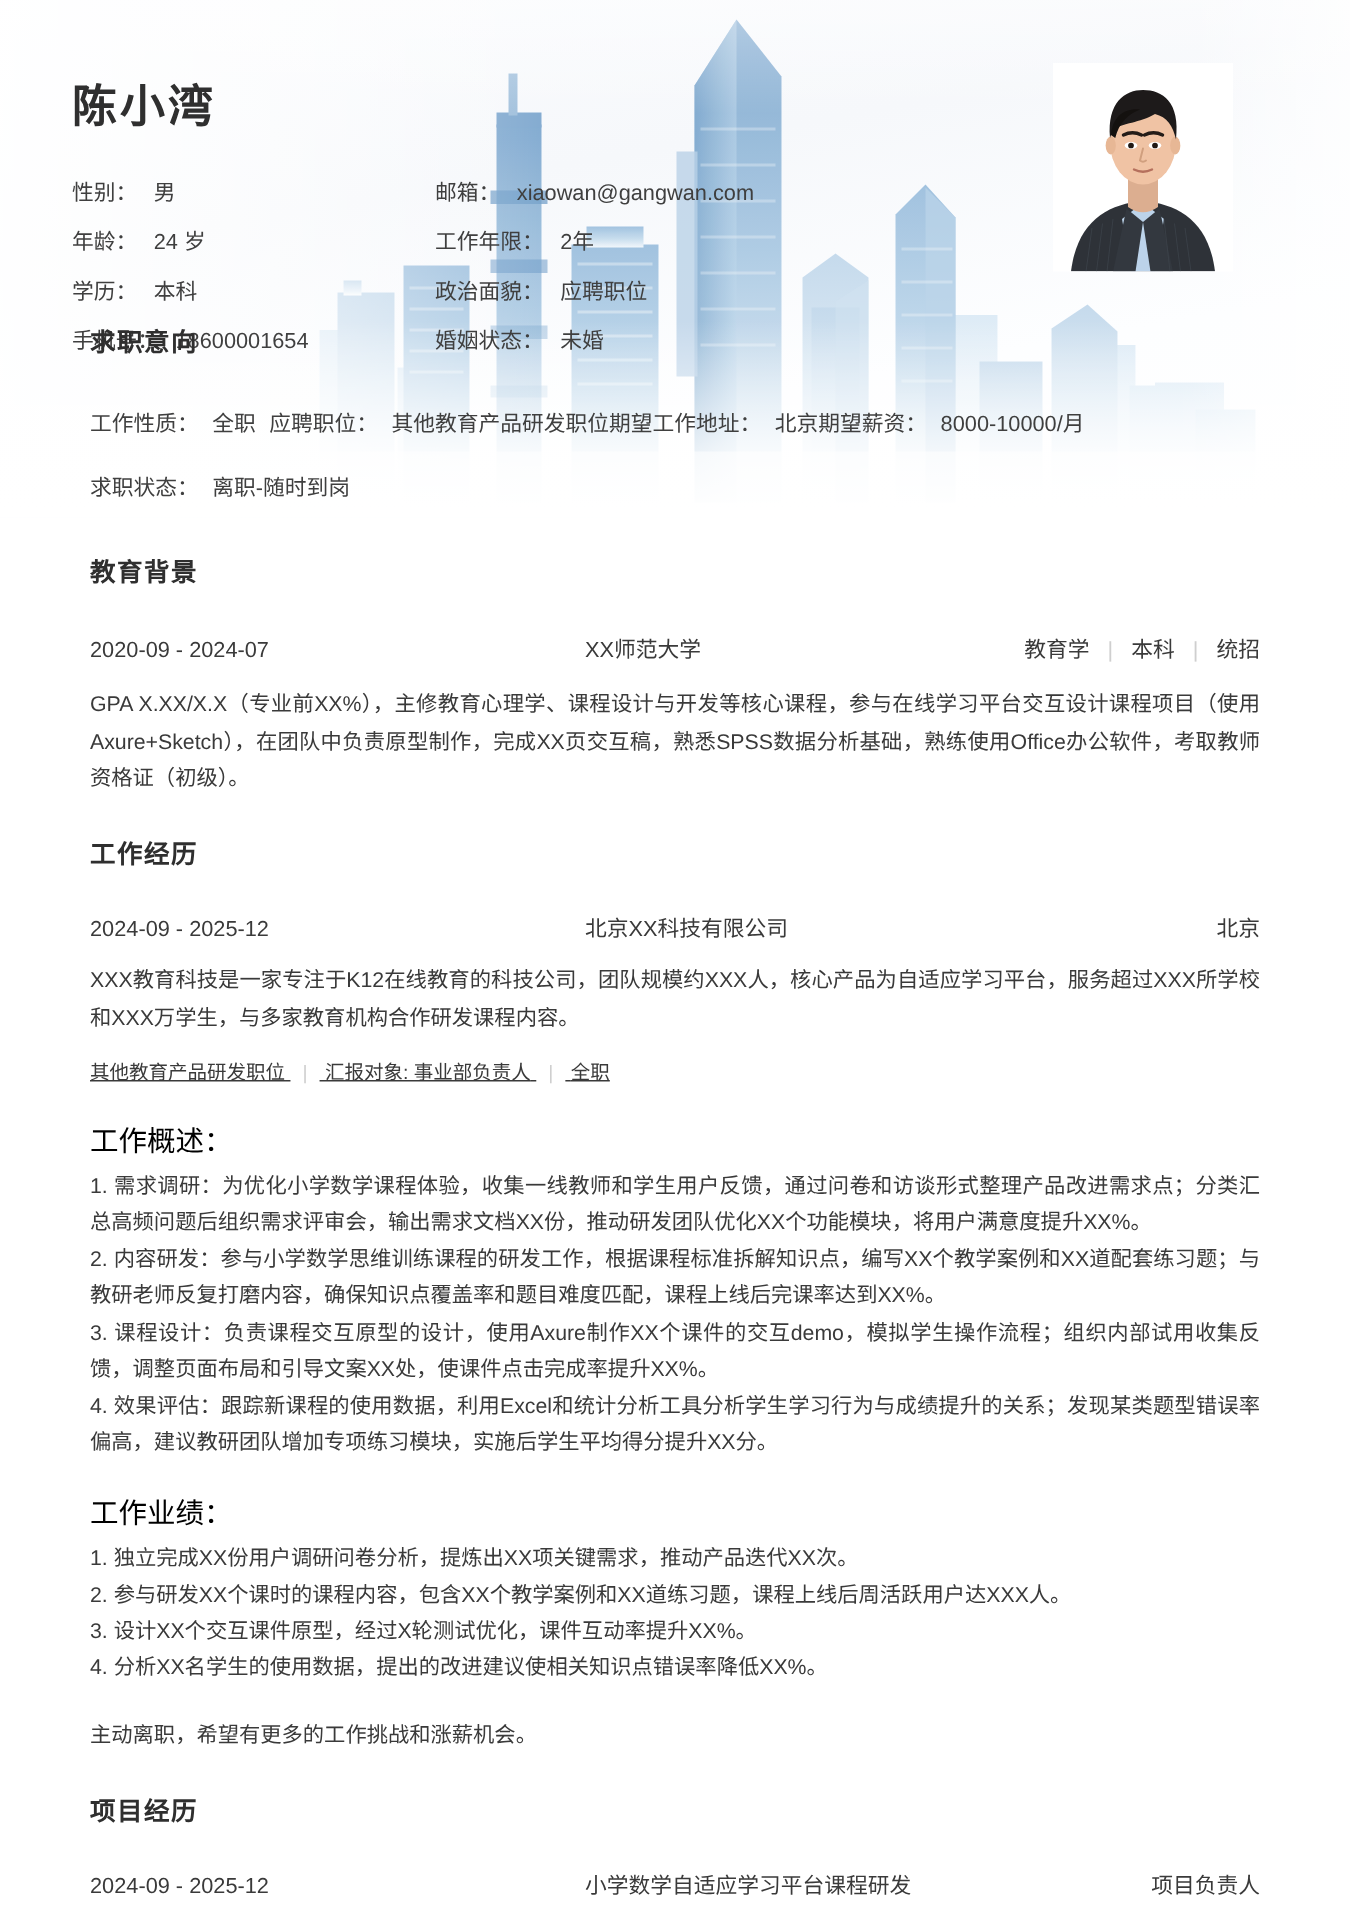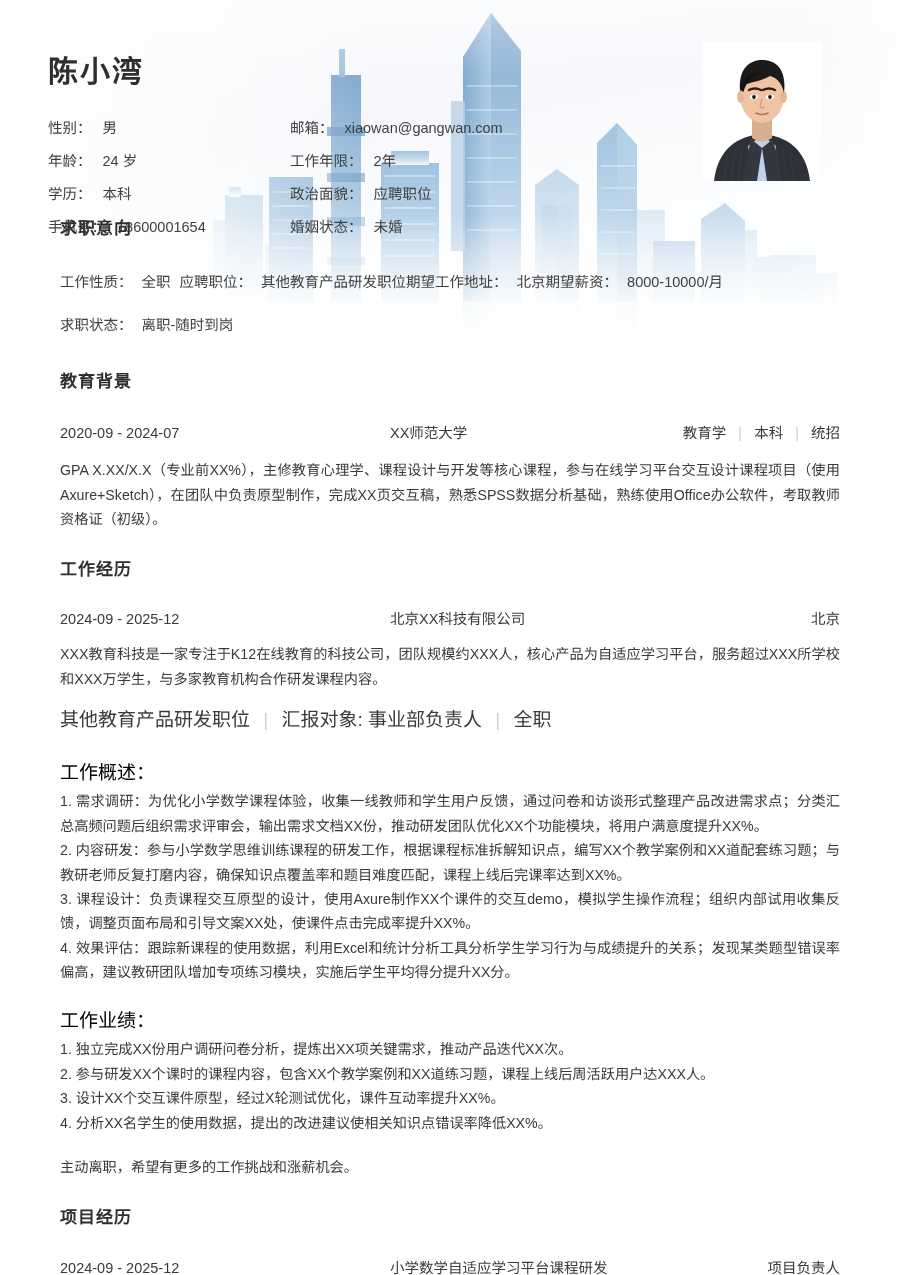--- a/index.html
+++ b/index.html
@@ -150,23 +150,24 @@
     font-weight: 300;
   }
 
   .para {
     font-size: 14.2px;
     line-height: 1.72;
     color: #3a3a3a;
     text-align: justify;
   }
   .meta-line {
-    font-size: 19px;
+    font-size: 13px;
     color: #3a3a3a;
     line-height: 1.7;
+    text-decoration: underline;
   }
   .block-label {
     font-size: 19px;
     color: #000000;
     line-height: 1.72;
   }
   .bullets { font-size: 14.2px; line-height: 1.72; color: #3a3a3a; text-align: justify; }
   .bullet { }
 </style>
 </head>

